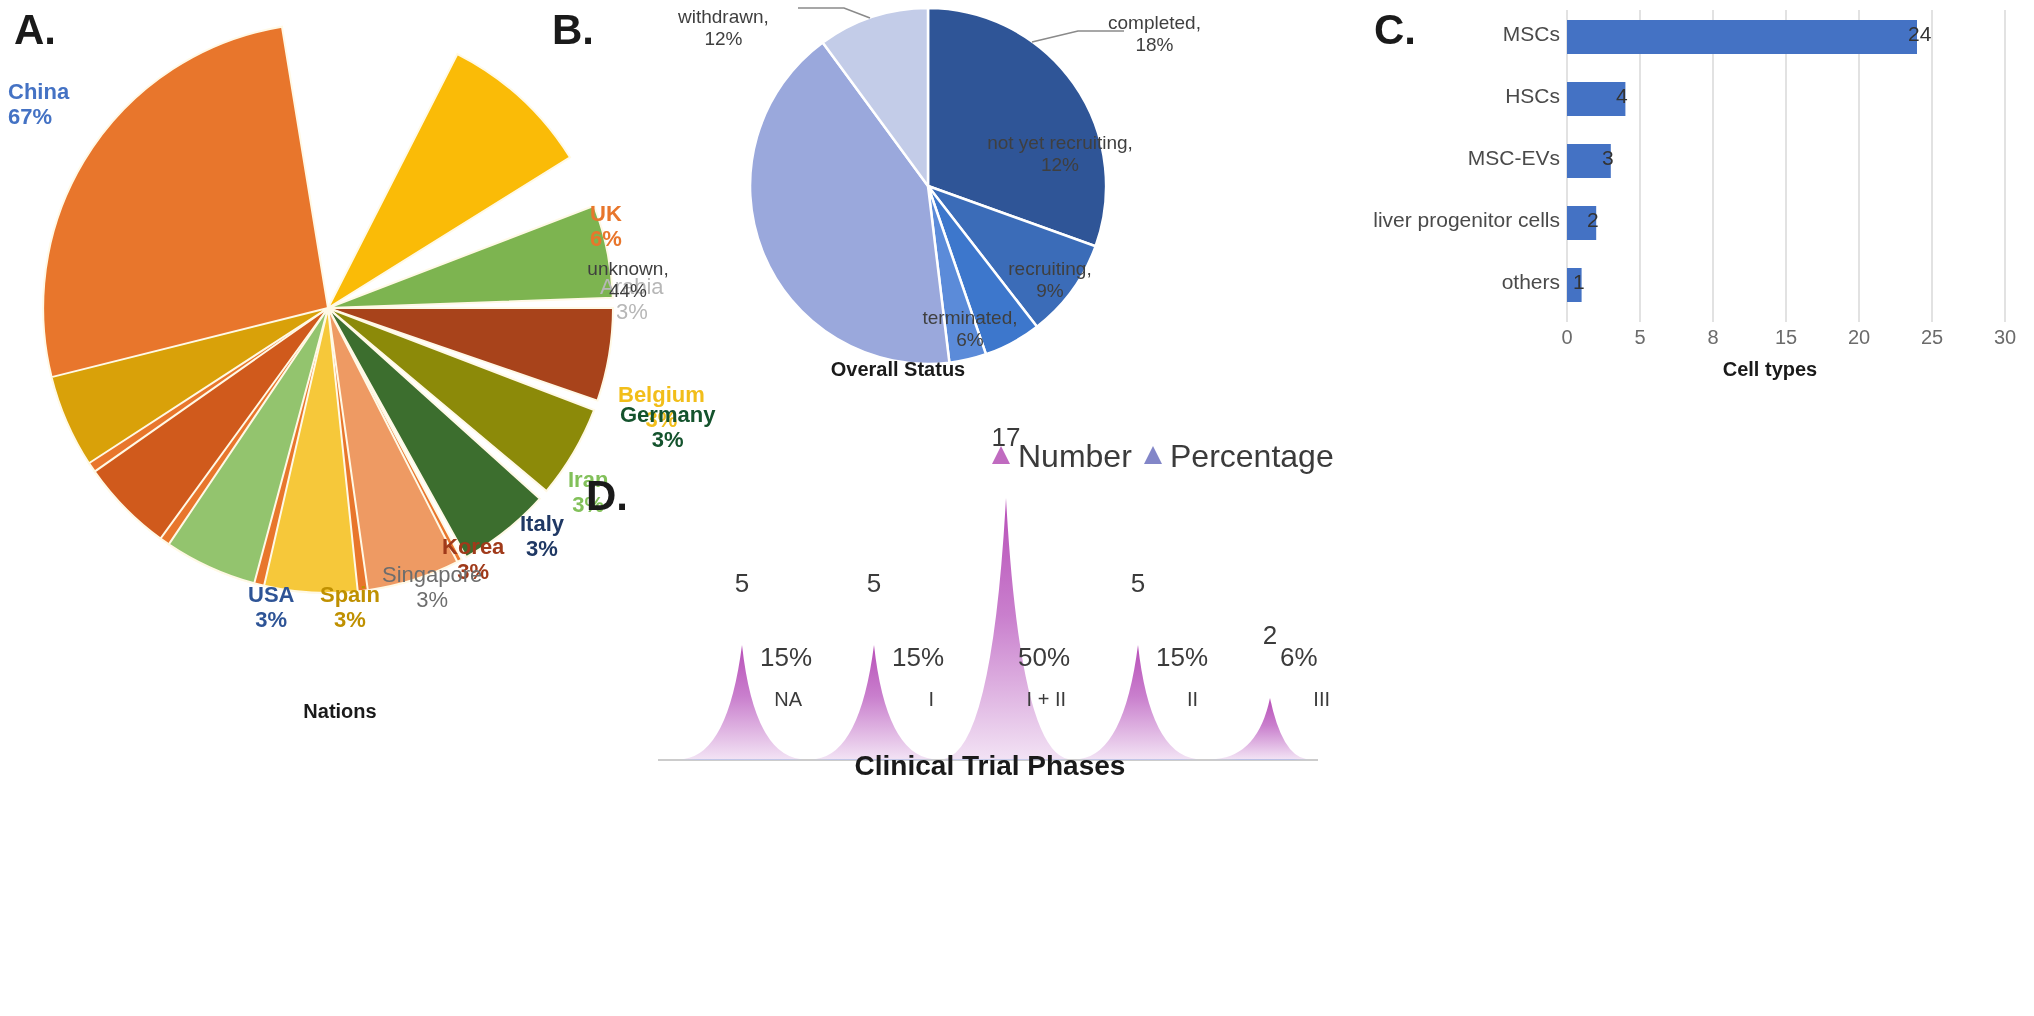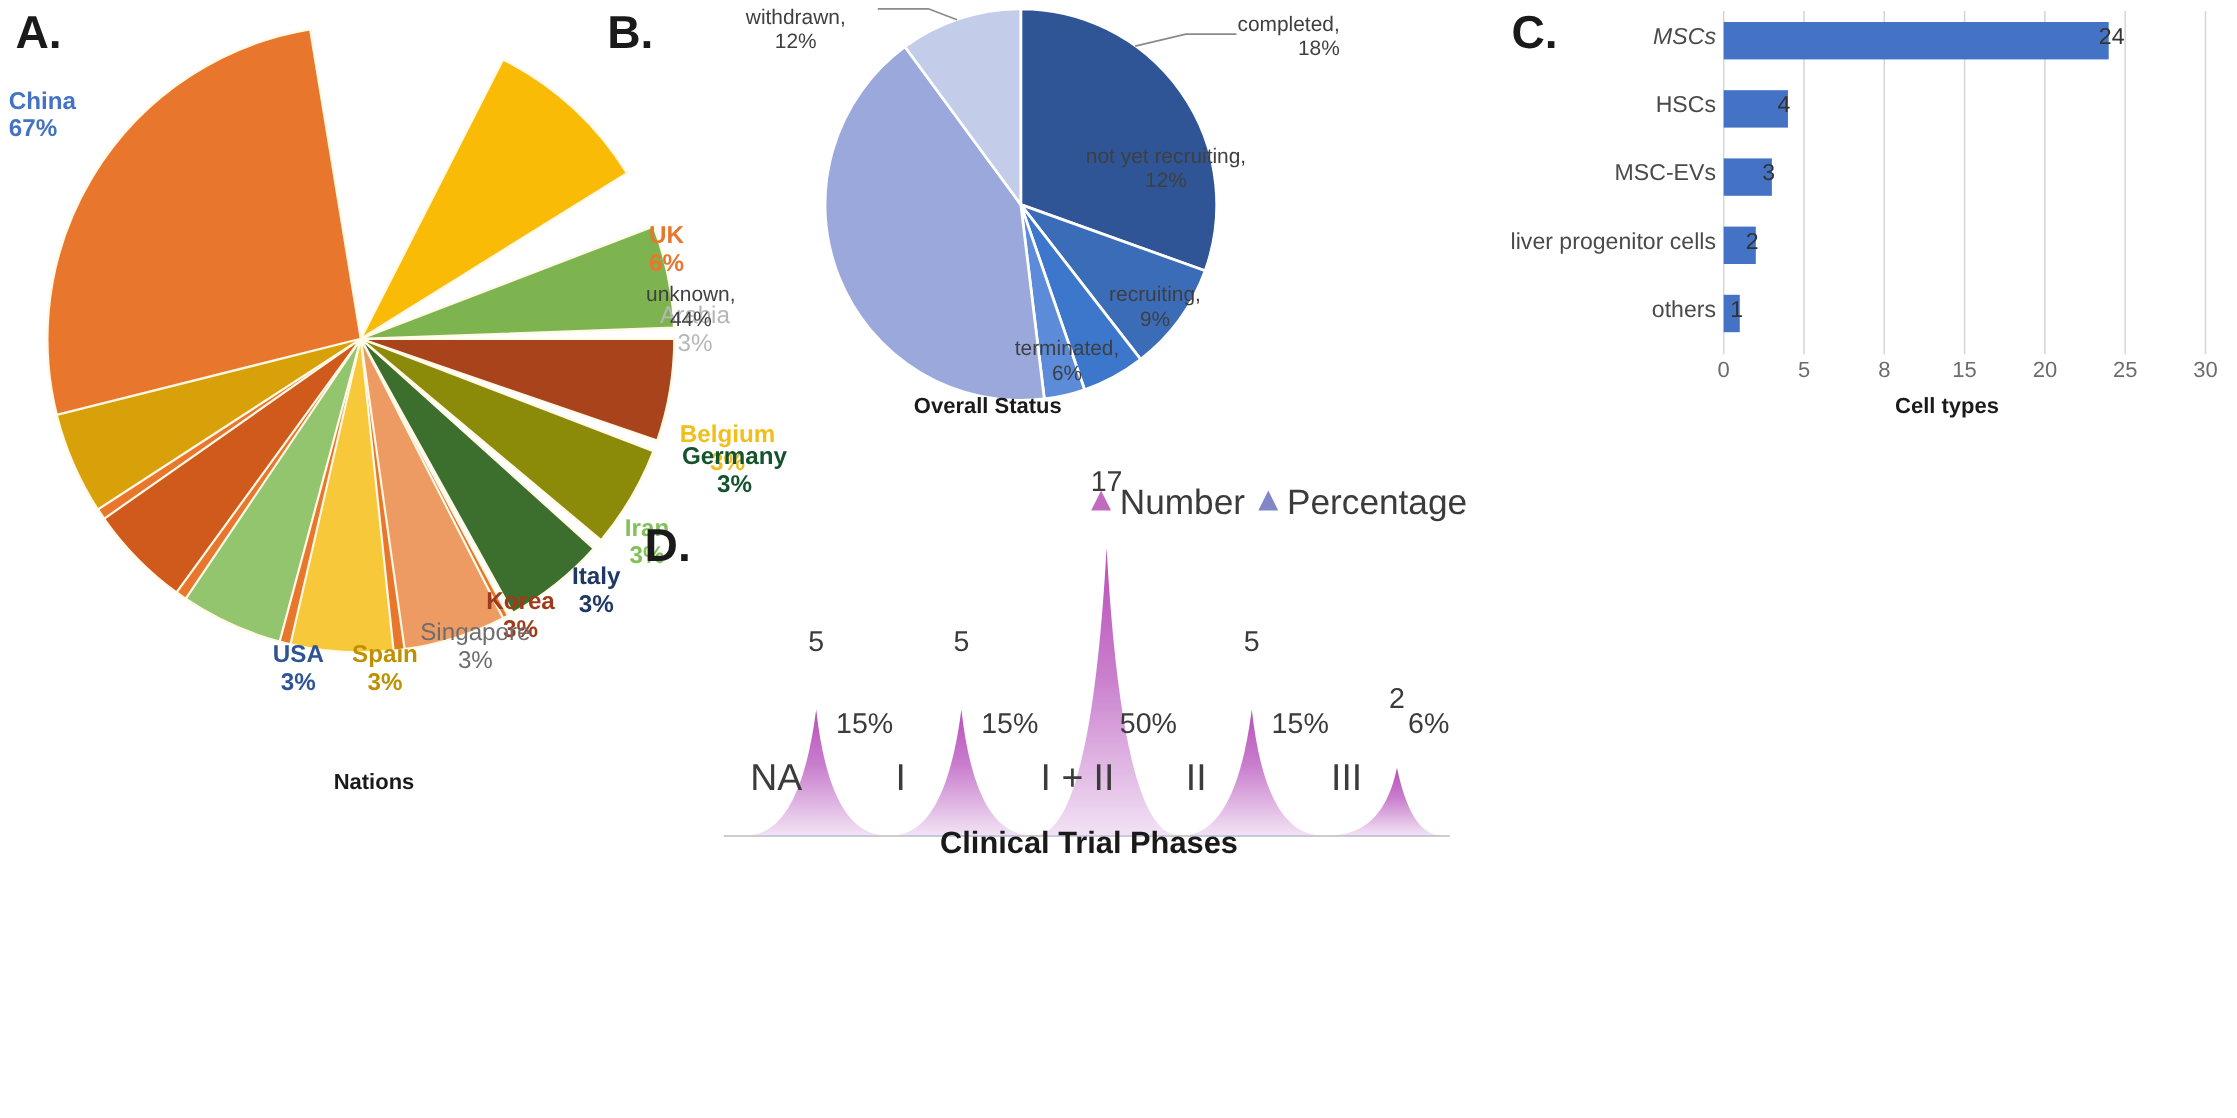--- a/index.html
+++ b/index.html
@@ -21,21 +21,21 @@
   .blbl{position:absolute;font-size:19px;line-height:1.18;color:#3f3f3f;white-space:nowrap;font-weight:400;}
   
   #panelC{left:1370px;top:0;width:664px;height:500px;}
   .ctick{position:absolute;font-size:20px;color:#6b6b6b;text-align:center;width:40px;}
   .clab{position:absolute;font-size:21px;color:#4a4a4a;text-align:right;white-space:nowrap;}
   .cval{position:absolute;font-size:21px;color:#333;}
   
   #panelD{left:580px;top:420px;width:760px;height:596px;}
   .dnum{position:absolute;font-size:26px;color:#3b3b3b;text-align:center;width:60px;}
   .dpct{position:absolute;font-size:26px;color:#3b3b3b;white-space:nowrap;}
-  .dcat{position:absolute;font-size:34px;color:#3b3b3b;text-align:left;width:120px;}
+  .dcat{position:absolute;font-size:20px;color:#3b3b3b;text-align:right;width:120px;}
   .lgtxt{position:absolute;font-size:32px;color:#3b3b3b;white-space:nowrap;}
 </style>
 </head>
 <body>
 
 <div class="panel" id="panelA">
   <div class="plabel" style="left:14px;top:6px;">A.</div>
 
   <svg id="pieA" width="640" height="620" viewBox="0 0 640 620">
     <g transform="translate(318,300)">
@@ -127,21 +127,21 @@
 
       <path fill="none" stroke="#8a8a8a" stroke-width="1.6" d="M-58,-168 L-84,-178 L-130,-178"></path>
       <path fill="none" stroke="#8a8a8a" stroke-width="1.6" d="M104,-144 L150,-155 L196,-155"></path>
     </g>
   </svg>
 
   <div class="blbl" style="left:-22px;top:6px;text-align:center;">
     <span>withdrawn</span>,<br>
     <span>12%</span>
   </div>
-  <div class="blbl" style="left:425px;top:12px;text-align:right;">
+  <div class="blbl" style="left:408px;top:12px;text-align:center;">
     <span>completed</span>,<br>
     <span>18%</span>
   </div>
   <div class="blbl" style="left:260px;top:132px;text-align:center;width:200px;">
     <span>not yet recruiting</span>,<br>
     <span>12%</span>
   </div>
   <div class="blbl" style="left:270px;top:258px;text-align:center;width:160px;">
     <span>recruiting</span>,<br>
     <span>9%</span>
@@ -174,21 +174,21 @@
     </g>
     <g fill="#4472C4">
       <rect x="177" y="14" width="350" height="34"></rect>
       <rect x="177" y="76" width="58.4" height="34"></rect>
       <rect x="177" y="138" width="43.8" height="34"></rect>
       <rect x="177" y="200" width="29.2" height="34"></rect>
       <rect x="177" y="262" width="14.6" height="34"></rect>
     </g>
   </svg>
 
-  <div class="clab" style="left:0px;top:22px;width:190px;font-style:italic;">MSCs</div>
+  <div class="clab" style="left:0px;top:22px;width:190px;">MSCs</div>
   <div class="clab" style="left:0px;top:84px;width:190px;">HSCs</div>
   <div class="clab" style="left:0px;top:146px;width:190px;">MSC-EVs</div>
   <div class="clab" style="left:0px;top:208px;width:190px;">liver progenitor cells</div>
   <div class="clab" style="left:0px;top:270px;width:190px;">others</div>
 
   <div class="cval" style="left:538px;top:22px;">24</div>
   <div class="cval" style="left:246px;top:84px;">4</div>
   <div class="cval" style="left:232px;top:146px;">3</div>
   <div class="cval" style="left:217px;top:208px;">2</div>
   <div class="cval" style="left:203px;top:270px;">1</div>

